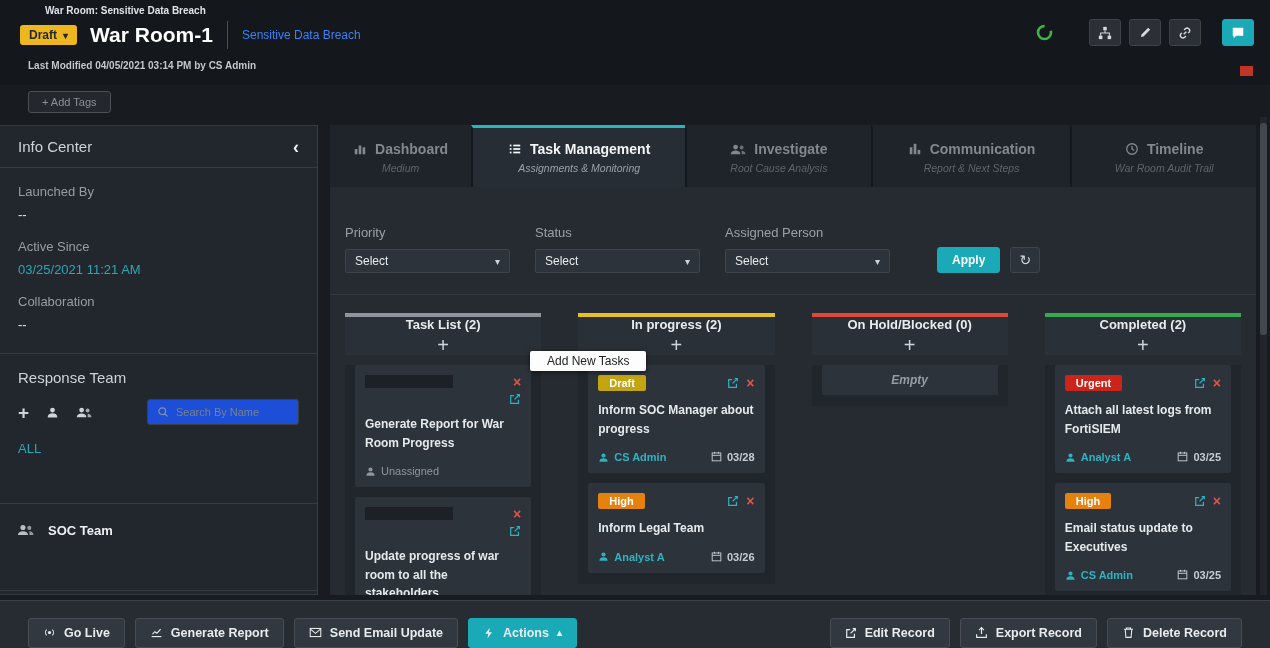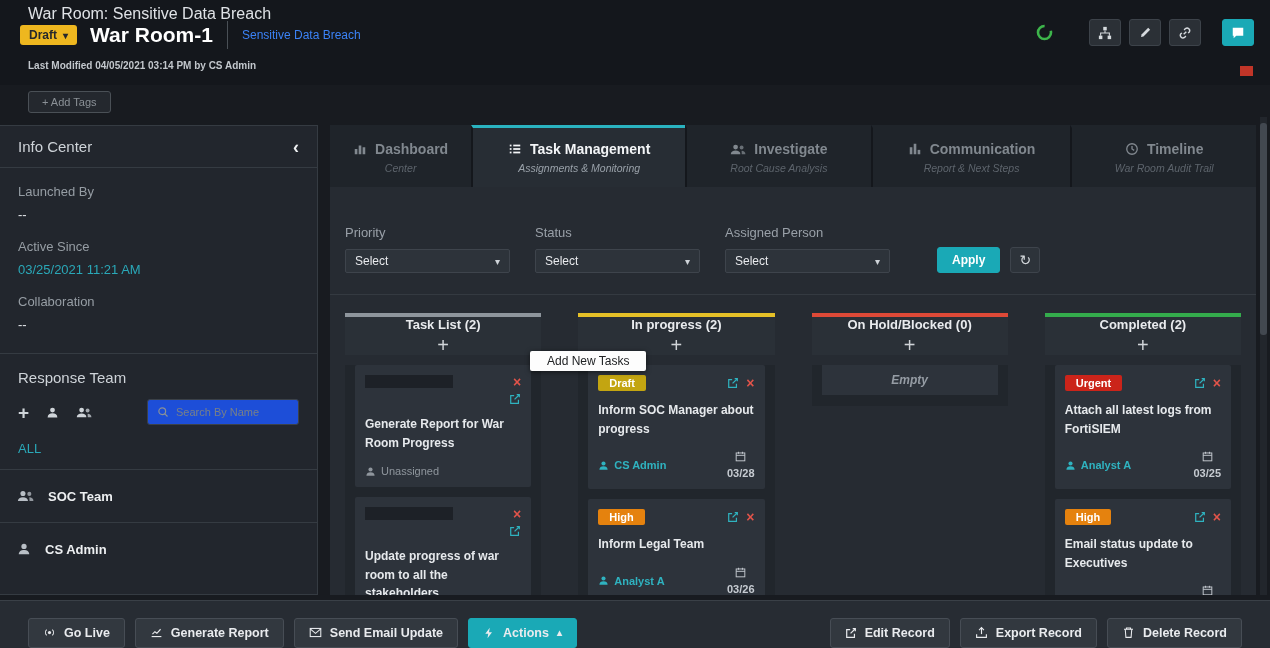--- a/index.html
+++ b/index.html
@@ -2,21 +2,21 @@
 <html><head>
 <meta charset="utf-8">
 <style>
   * { margin:0; padding:0; box-sizing:border-box; }
   html,body { width:1270px; height:648px; overflow:hidden; }
   body { font-family:"Liberation Sans",sans-serif; background:#181b20; position:relative; }
   .page { position:absolute; inset:0; }
 
   
   .header { position:absolute; top:0; left:0; width:1270px; height:85px; background:#14171c; }
-  .breadcrumb { position:absolute; top:5px; left:28px; font-size:16px; font-weight:normal; color:#dfe2e6; }
+  .breadcrumb { position:absolute; top:5px; left:45px; font-size:10px; font-weight:bold; color:#dfe2e6; }
   .header-main { position:absolute; top:21px; left:20px; display:flex; align-items:center; }
   .draft-badge { background:#eeb71f; color:#26282b; font-size:12px; font-weight:bold; padding:3px 9px; border-radius:3px; display:flex; align-items:center; gap:6px; cursor:pointer; }
   .draft-badge .caret { font-size:10px; }
   .page-title { font-size:21px; font-weight:bold; color:#ffffff; margin-left:13px; }
   .title-divider { width:1px; height:28px; background:#4a5056; margin:0 14px; }
   .page-subtitle { font-size:12px; color:#3b82f6; }
   .last-modified { position:absolute; top:60px; left:28px; font-size:10px; font-weight:bold; color:#c2c7cc; }
   .header-icons { position:absolute; right:16px; top:19px; display:flex; align-items:center; }
   .sync-ring { width:19px; height:19px; margin-right:27px; }
   .hbtn { width:32px; height:27px; background:#2b3036; border:1px solid #3d434a; border-radius:3px; display:flex; align-items:center; justify-content:center; color:#d6dade; margin-left:8px; cursor:pointer; }
@@ -37,21 +37,21 @@
   .f-value { font-size:13px; color:#e5e8eb; }
   .f-value.accent { color:#2aa8b8; }
   .rt-title { padding:15px 18px 9px; font-size:15px; color:#ced3d8; }
   .rt-actions { display:flex; align-items:center; padding:4px 18px 12px; gap:17px; color:#cfd4d9; }
   .rt-plus { font-size:19px; font-weight:bold; cursor:pointer; line-height:1; }
   .rt-ic { cursor:pointer; display:flex; }
   .search-box { display:flex; align-items:center; gap:7px; width:152px; height:26px; background:#1d4ed8; border:1px solid #3b4148; border-radius:3px; padding:0 9px; margin-left:auto; color:#8a9198; }
   .search-box input { background:transparent; border:none; outline:none; color:#dfe3e7; font-size:11px; width:108px; font-family:inherit; }
   .search-box input::placeholder { color:#788088; }
   .filter-all { padding:4px 18px 13px; color:#2aa8b8; font-size:13px; cursor:pointer; }
-  .member-row { height:53px; border-top:1px solid #353b42; display:flex; align-items:center; padding:0 17px; gap:14px; color:#b9bfc6; cursor:pointer; }
+  .member-row { height:53px; border-top:1px solid #353b42; display:flex; align-items:center; padding:0 17px; gap:14px; color:#b9bfc6; cursor:pointer;margin-top:34px; }
   .member-name { font-size:13px; font-weight:bold; color:#edeff1; }
 
   
   .main { position:absolute; left:330px; top:125px; width:926px; height:470px; background:#262b32; overflow:hidden; }
   .tabs { display:flex; height:62px; background:#c4b5fd; }
   .tab { display:flex; flex-direction:column; justify-content:center; align-items:center; gap:5px; background:#1f242a; border-top:3px solid transparent; cursor:pointer; }
   .tab + .tab { border-left:2px solid #14171c; }
   .tab:nth-child(1){flex:1;} .tab:nth-child(2){flex:1.5;} .tab:nth-child(3){flex:1.3;} .tab:nth-child(4){flex:1.4;} .tab:nth-child(5){flex:1.3;}
   .tab.active { background:#272d34; border-top-color:#2ab3c0; }
   .tab-label { display:flex; align-items:center; gap:8px; font-size:14px; font-weight:bold; color:#81888f; }
@@ -82,21 +82,21 @@
   .tl-icons { display:flex; flex-direction:column; align-items:flex-end; gap:4px; }
   .card-head { display:flex; justify-content:space-between; align-items:center; }
   .head-icons { display:flex; align-items:center; gap:7px; }
   .x-icon { color:#e1544a; font-size:14px; font-weight:bold; line-height:1; cursor:pointer; }
   .edit-icon { color:#2fb3c0; cursor:pointer; display:flex; }
   .badge { font-size:11px; font-weight:bold; color:#fff; padding:2px 11px; border-radius:2px; }
   .card-title { margin-top:10px; font-size:12px; font-weight:bold; color:#e6e9ec; line-height:1.55; }
   .card-foot { margin-top:13px; display:flex; justify-content:space-between; align-items:center; font-size:11px; }
   .assignee { display:flex; gap:5px; align-items:center; color:#2fb3c0; font-weight:bold; }
   .assignee.unassigned { color:#8f969d; font-weight:normal; }
-  .due { display:flex; gap:5px; align-items:center; color:#c6cbd1; font-weight:bold;flex-direction:column; }
+  .due { display:flex; gap:5px; align-items:flex-start; color:#c6cbd1; font-weight:bold; }
   .empty-bar { margin:10px; height:30px; background:#2d333b; display:flex; align-items:center; justify-content:center; font-style:italic; font-weight:bold; color:#959ca4; font-size:12px; }
   .tooltip { position:absolute; left:530px; top:351px; background:#fdfdfd; color:#202224; font-size:12px; padding:3px 17px; border-radius:2px; z-index:10; box-shadow:0 1px 5px rgba(0,0,0,.55); }
 
   
   .v-scrollbar { position:absolute; right:3px; top:117px; width:7px; height:478px; background:#22262c; }
   .v-thumb { position:absolute; top:6px; left:0; width:7px; height:212px; background:#424850; border-radius:3px; }
 
   
   .footer { position:absolute; left:0; top:600px; width:1270px; height:64px; background:#272c33; border-top:1px solid #3a4047; display:flex; align-items:center; padding:0 28px; }
   .f-left { display:flex; gap:10px; }
@@ -235,21 +235,21 @@
         <div class="tab-label">
           <span>
               <svg class="ic" viewBox="0 0 16 16" width="14" height="14" fill="currentColor">
                 <rect x="2" y="8" width="3" height="6"></rect>
                 <rect x="6.5" y="4" width="3" height="10"></rect>
                 <rect x="11" y="6" width="3" height="8"></rect>
               </svg>
             </span>
           <span>Dashboard</span>
         </div>
-        <div class="tab-sub">Center</div>
+        <div class="tab-sub">Medium</div>
       </div>
       <div class="tab active">
         <div class="tab-label">
           <span>
               <svg class="ic" viewBox="0 0 16 16" width="14" height="14" fill="currentColor">
                 <rect x="2" y="3" width="2" height="2"></rect>
                 <rect x="6" y="3" width="8" height="2"></rect>
                 <rect x="2" y="7" width="2" height="2"></rect>
                 <rect x="6" y="7" width="8" height="2"></rect>
                 <rect x="2" y="11" width="2" height="2"></rect>

